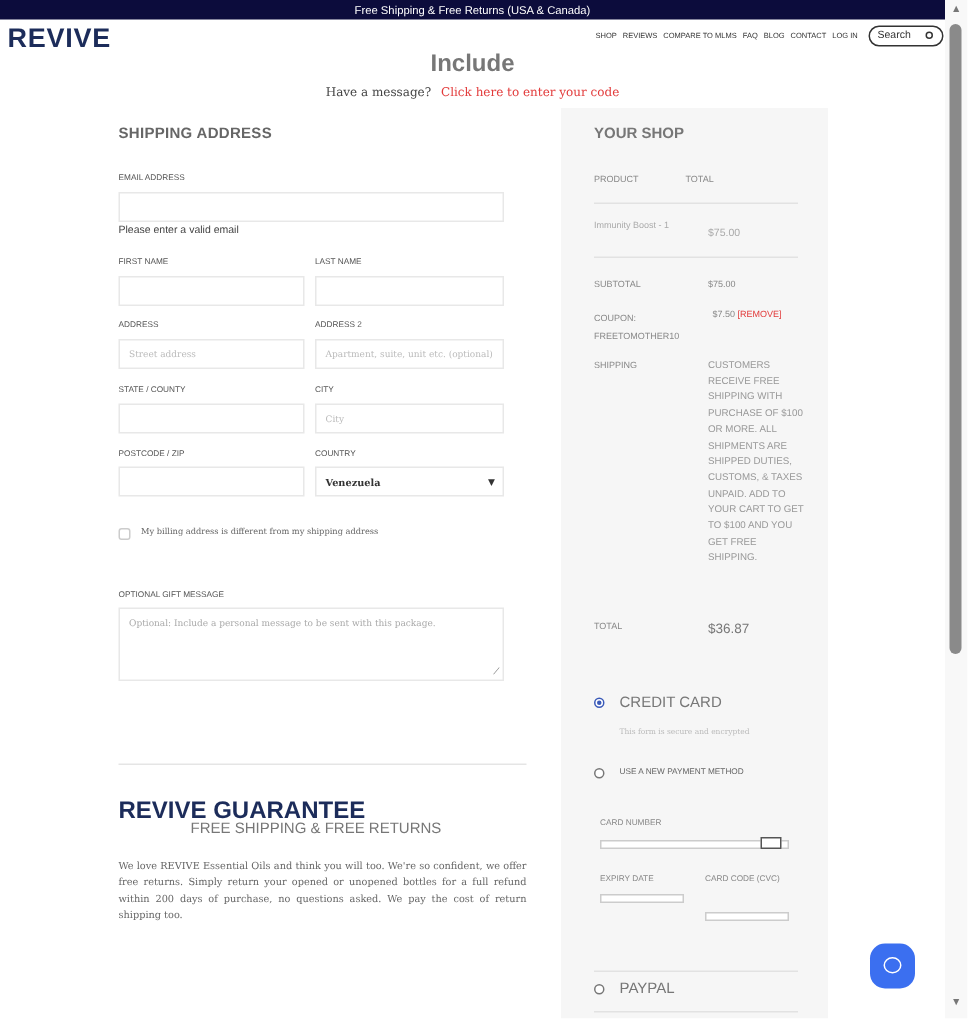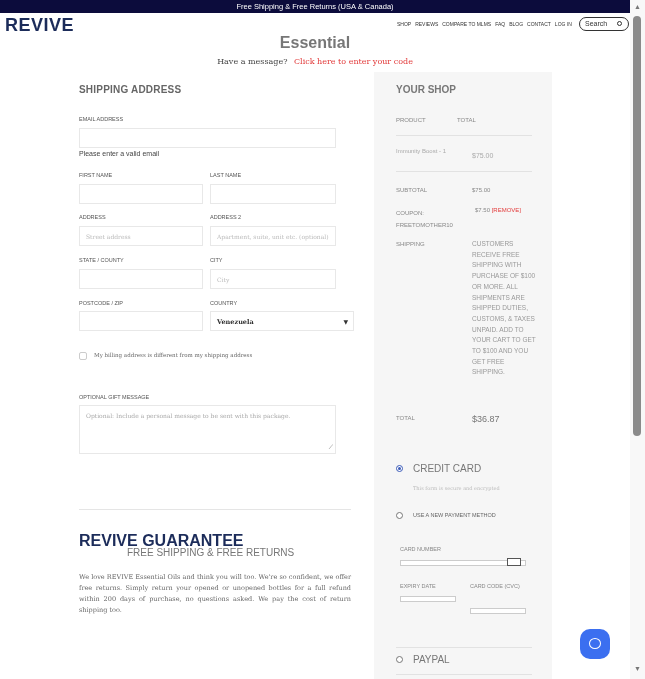--- a/index.html
+++ b/index.html
@@ -65,21 +65,21 @@
     <span>BLOG</span>
     <span>CONTACT</span>
     <span>LOG IN</span>
   </div>
   <div class="search">
     <span>Search</span>
     <span class="icon"></span>
   </div>
 </div>
 
-<div class="title">Essential</div>
+<div class="title">Include</div>
 <div class="coupon">
   <span>Have a message?</span>
   <a>Click here to enter your code</a>
 </div>
 
 <div class="sec-title" style="position:absolute;left:79px;top:84px;">SHIPPING ADDRESS</div>
 
 <div class="lbl" style="left:79px;top:116px;">EMAIL ADDRESS</div>
 <div class="inp" style="left:79px;top:128px;width:257px;"></div>
 <div class="err" style="left:79px;top:150px;">Please enter a valid email</div>
@@ -95,21 +95,21 @@
 <div class="inp" style="left:210px;top:226px;width:126px;">Apartment, suite, unit etc. (optional)</div>
 
 <div class="lbl" style="left:79px;top:257px;">STATE / COUNTY</div>
 <div class="inp" style="left:79px;top:269px;width:124px;"></div>
 <div class="lbl" style="left:210px;top:257px;">CITY</div>
 <div class="inp" style="left:210px;top:269px;width:126px;">City</div>
 
 <div class="lbl" style="left:79px;top:300px;">POSTCODE / ZIP</div>
 <div class="inp" style="left:79px;top:311px;width:124px;"></div>
 <div class="lbl" style="left:210px;top:300px;">COUNTRY</div>
-<div class="inp select" style="left:210px;top:311px;width:144px;">
+<div class="inp select" style="left:210px;top:311px;width:126px;">
   <span>Venezuela</span>
   <span class="caret">▼</span>
 </div>
 
 <div class="chk" style="left:79px;top:352px;"></div>
 <div class="chk-lbl" style="left:94px;top:352px;">My billing address is different from my shipping address</div>
 
 <div class="lbl" style="left:79px;top:394px;">OPTIONAL GIFT MESSAGE</div>
 <div class="textarea" style="left:79px;top:405px;width:257px;">
   <span>Optional: Include a personal message to be sent with this package.</span>

